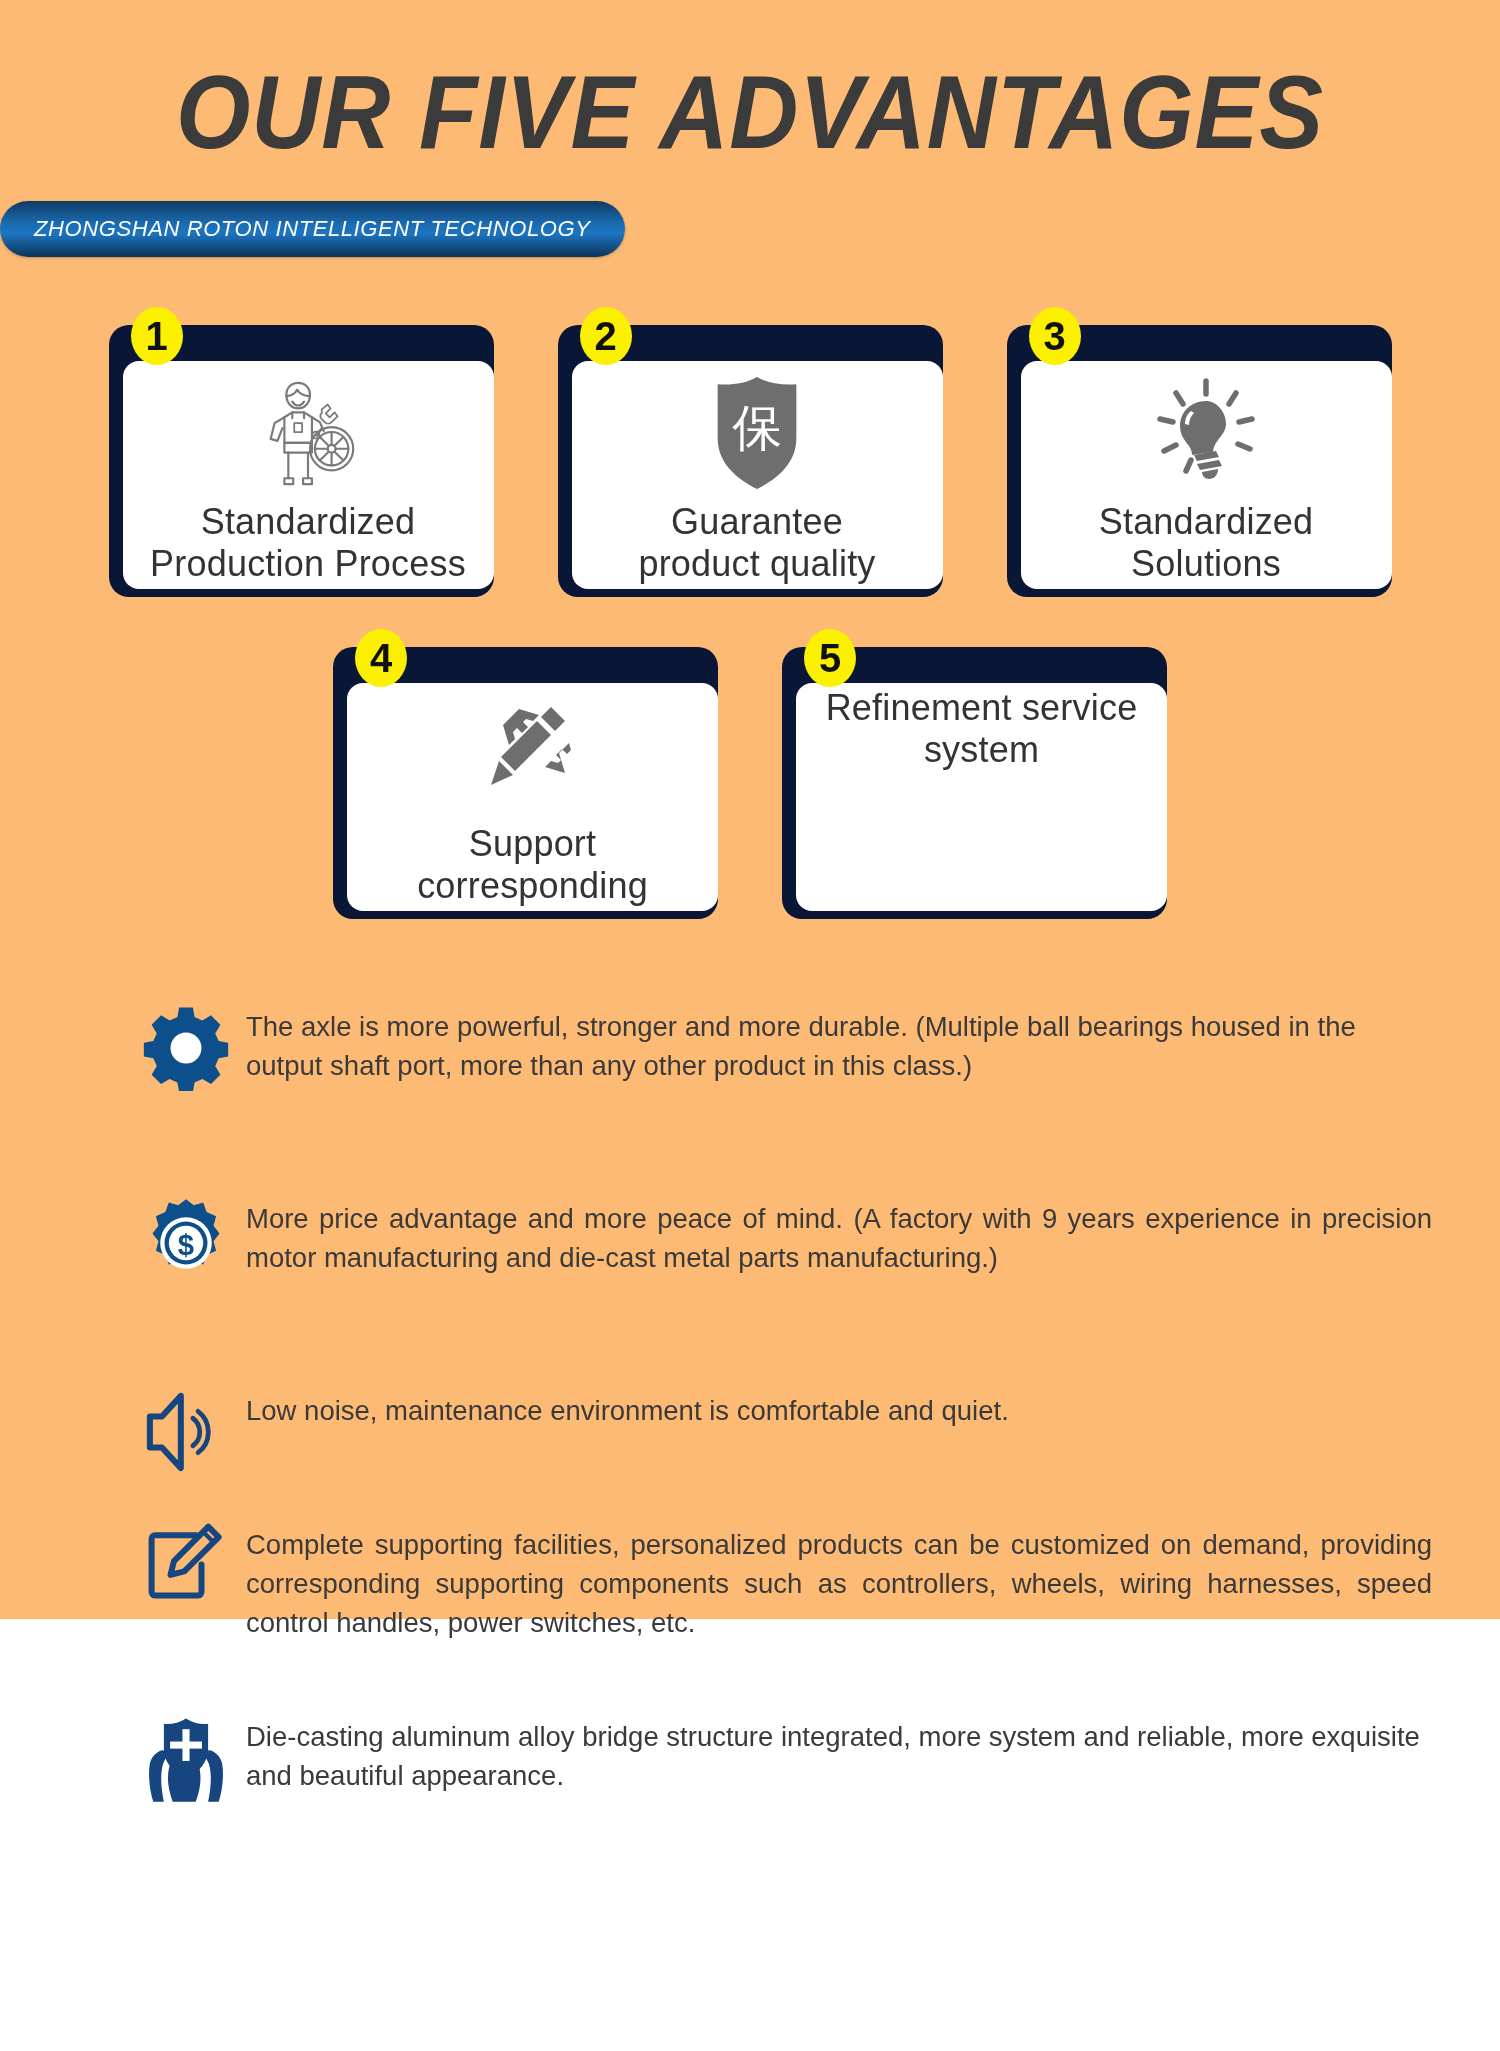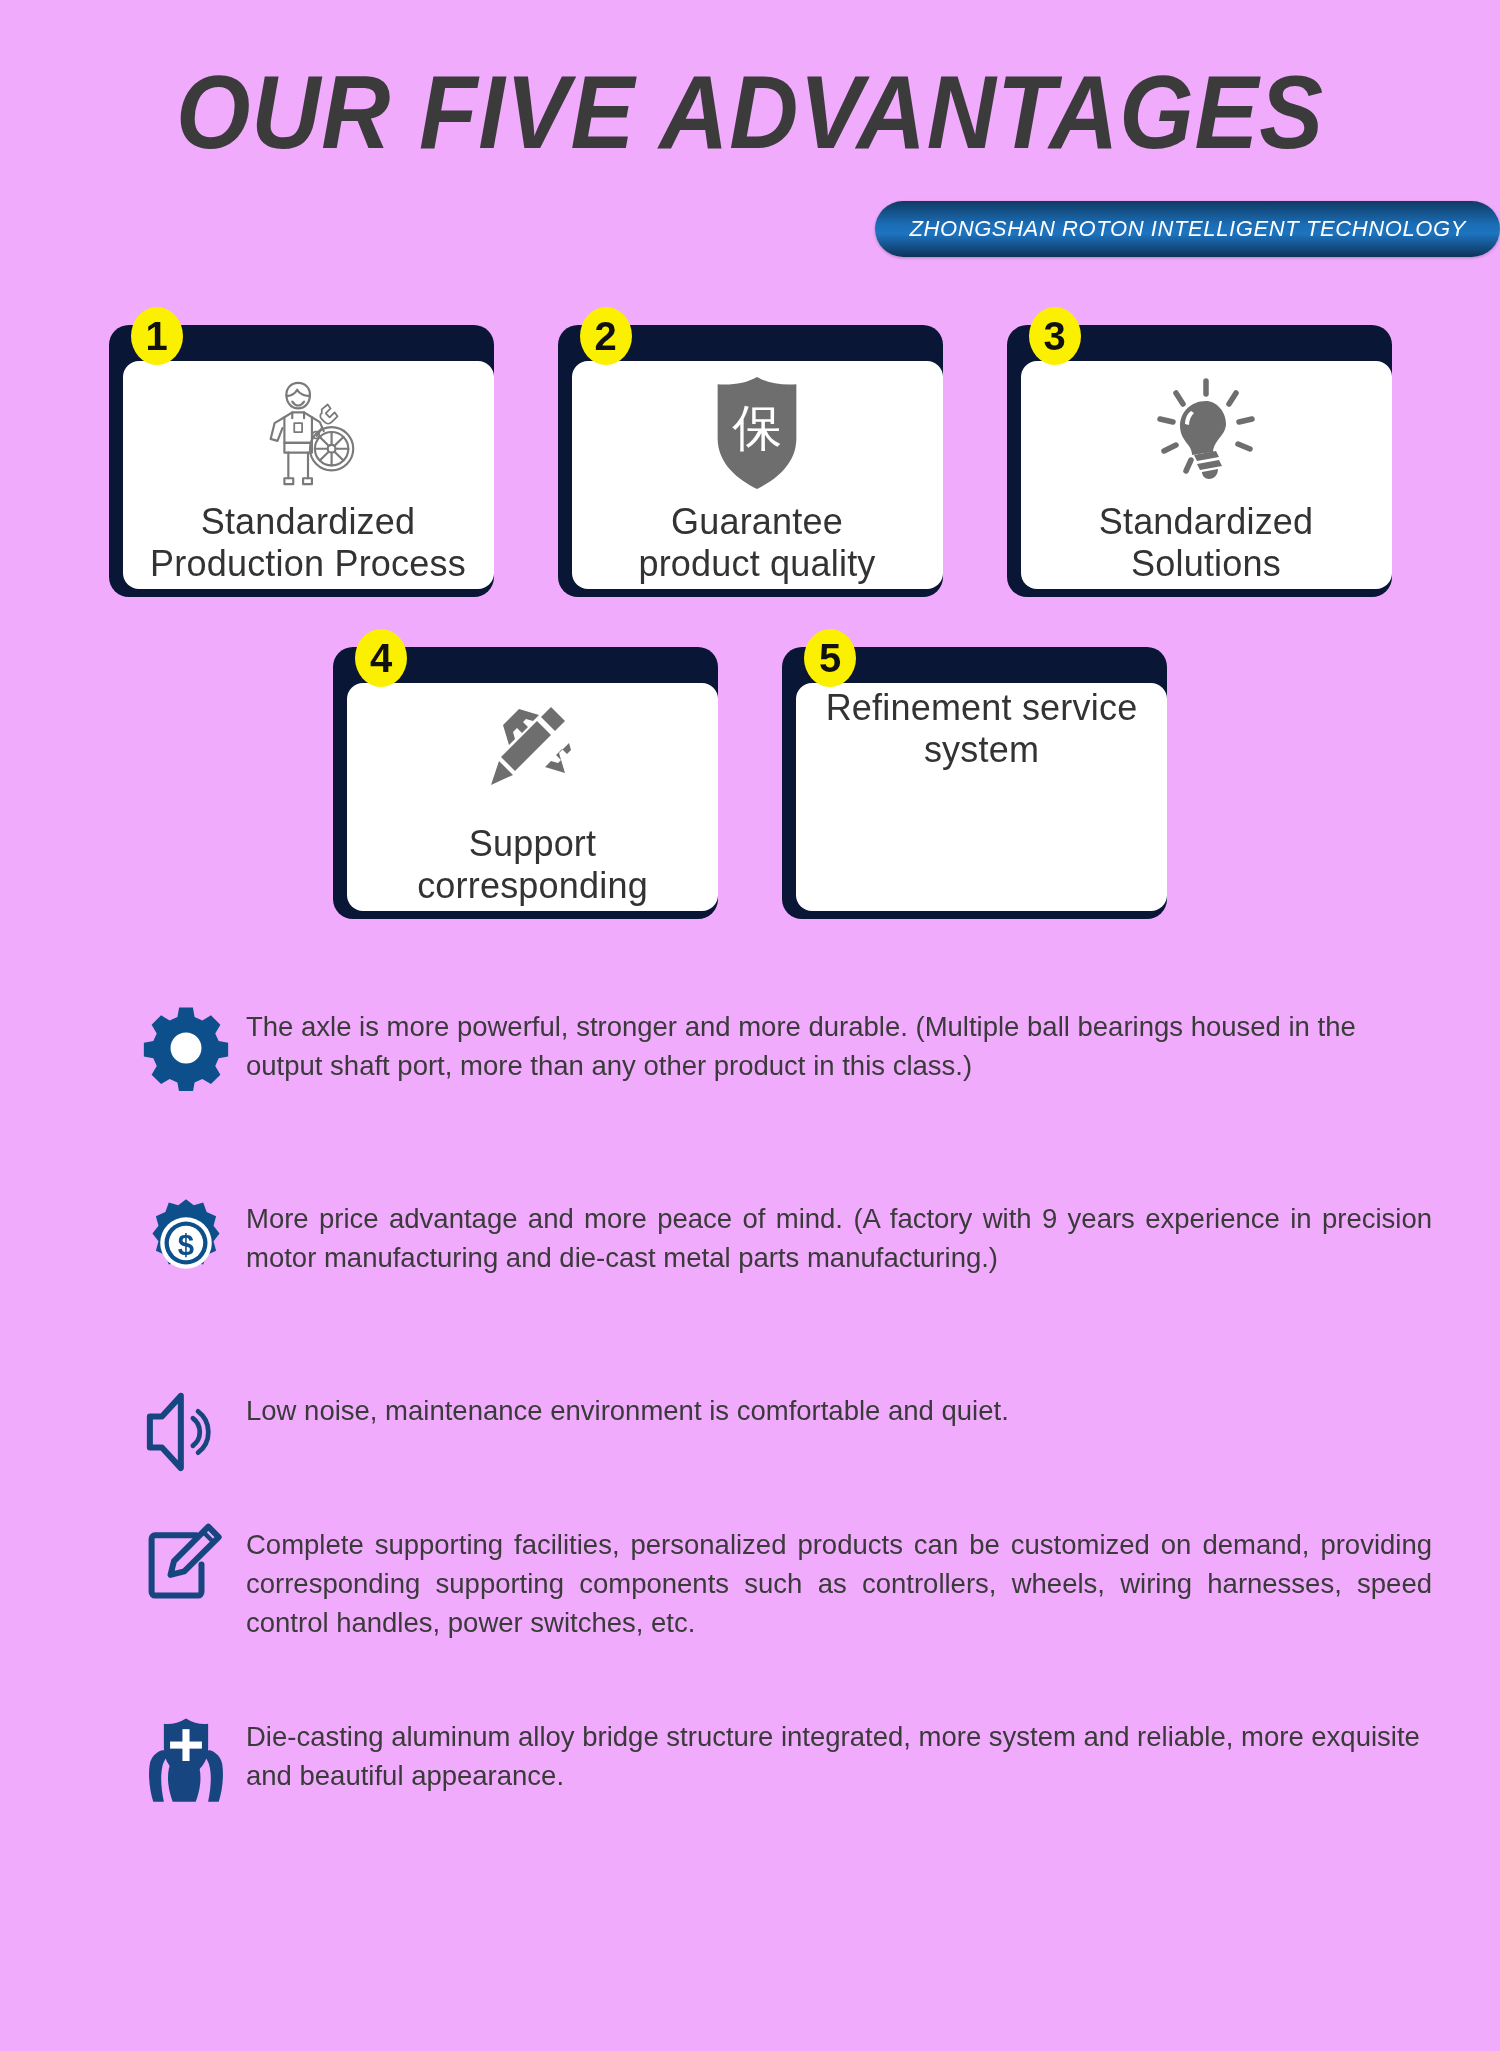--- a/index.html
+++ b/index.html
@@ -8,22 +8,22 @@
     width: 1500px;
     height: 2051px;
     background: #ffffff;
     font-family: "Liberation Sans", sans-serif;
     overflow: hidden;
   }
 
   .page {
     position: relative;
     width: 1500px;
-    height: 2051px;
-    background: #f0abfc;
+    height: 1619px;
+    background: #fdba74;
   }
 
   
   .header {
     padding-top: 58px;
     text-align: center;
   }
 
   .title {
     font-family: "Liberation Sans", sans-serif;
@@ -33,21 +33,21 @@
     color: #3b3b3b;
     letter-spacing: 1px;
     line-height: 1.05;
     transform: scaleX(0.92);
     white-space: nowrap;
   }
 
   .pill-wrap {
     margin-top: 34px;
     display: flex;
-    justify-content: flex-end;
+    justify-content: flex-start;
   }
 
   .pill {
     display: inline-flex;
     align-items: center;
     justify-content: center;
     height: 56px;
     padding: 0 34px;
     border-radius: 30px;
     background: linear-gradient(180deg, #0f3a63 0%, #1b6db5 42%, #1d74c0 58%, #0c3359 100%);

